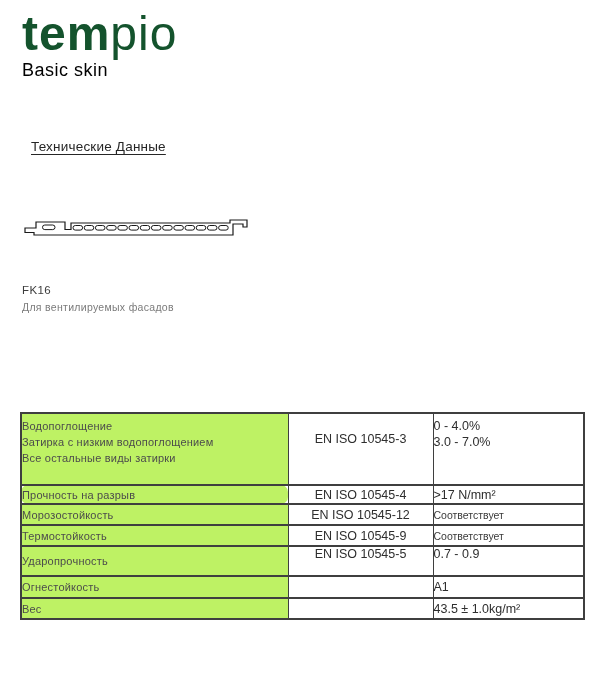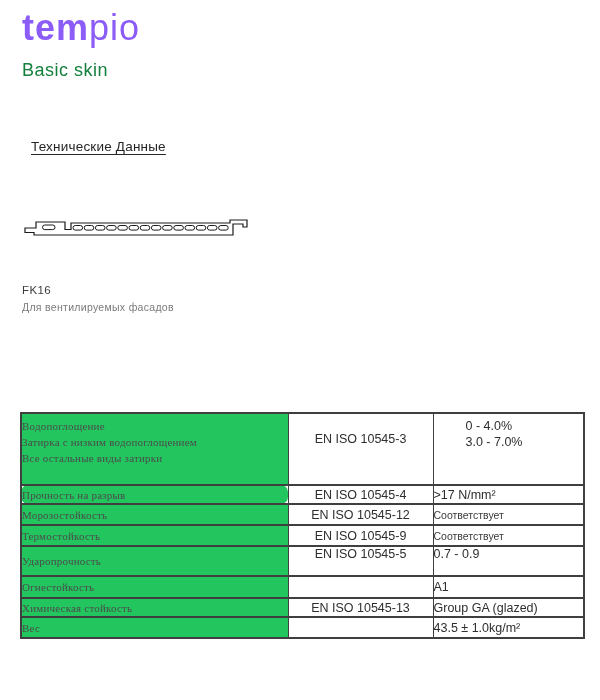--- a/index.html
+++ b/index.html
@@ -1,55 +1,55 @@
 <!DOCTYPE html>
 <html><head>
 <meta charset="utf-8">
 <style>
   html,body { margin:0; padding:0; }
   body {
     width:600px; height:700px; background:#ffffff; position:relative;
     font-family:"Liberation Sans","DejaVu Sans",sans-serif; color:#222;
     overflow:hidden;
   }
-  .logo { position:absolute; left:22px; top:8px; font-size:36px; line-height:1.1;
-          letter-spacing:1px; color:#8b5cf6; }
+  .logo { position:absolute; left:22px; top:8px; font-size:48px; line-height:1.1;
+          letter-spacing:1px; color:#14532d; }
   .logo .bold  { font-weight:800; }
   .logo .light { font-weight:400; }
   .product-name { position:absolute; left:22px; top:60px; font-size:18px;
-                  letter-spacing:.5px; color:#15803d; }
+                  letter-spacing:.5px; color:#000000; }
   .section-title { position:absolute; left:31px; top:139px; font-size:13.5px;
                    color:#262626; text-decoration:underline; text-underline-offset:3px;
                    letter-spacing:.2px; }
   .drawing { position:absolute; left:24px; top:219px; width:224px; height:20px; }
   .product-code { position:absolute; left:22px; top:284px; font-size:11.5px;
                   letter-spacing:.4px; color:#3d3d3d; }
   .product-desc { position:absolute; left:22px; top:301px; font-size:10.5px;
                   letter-spacing:.3px; color:#7b7b7b; }
 
   table.spec { position:absolute; left:20px; top:412px; width:563px;
                border-collapse:collapse; table-layout:fixed;
                border:2px solid #3f3f3f; }
   table.spec td { border-left:1px solid #3f3f3f; border-right:1px solid #3f3f3f;
                   border-top:2px solid #3f3f3f; border-bottom:2px solid #3f3f3f;
                   vertical-align:middle; padding:0; }
-  td.label-cell { background:#22c55e; color:#4c4c4c; font-size:11px;
-                  padding-left:15px; letter-spacing:.2px;font-family:Liberation Serif, serif; }
+  td.label-cell { background:#bef264; color:#4c4c4c; font-size:11px;
+                  padding-left:15px; letter-spacing:.2px; }
   td.std-cell  { text-align:center; font-size:12.5px; color:#2e2e2e; }
   td.val-cell  { font-size:12.5px; color:#2e2e2e; padding-left:29px; }
   td.val-small { font-size:10.5px; color:#3a3a3a;border-radius:9px; }
   .va-top { vertical-align:top !important; padding-top:3px; }
   .lbl-line, .val-line { line-height:16px; }
   tr.r1 td { height:52px; }  tr.r2 td { height:17px;border-radius:7px; }  tr.r3 td { height:19px;margin-left:48px; }
   tr.r4 td { height:19px; }  tr.r5 td { height:28px;margin-left:36px; }  tr.r6 td { height:20px; }
   tr.r7 td { height:17px; }  tr.r8 td { height:17px; }  tr.r9 td { height:18px; }
   tr.r10 td { height:19px; }
   tr.r1 td.label-cell { padding-top:4px; }
   tr.r1 td.std-cell   { padding-top:18px; }
-  tr.r1 td.val-cell   { padding-top:4px;padding-left:32px; }
+  tr.r1 td.val-cell   { padding-top:4px; }
 </style>
 </head>
 <body>
 
 <div class="logo">
   <span class="bold">tem</span><span class="light">pio</span>
 </div>
 
 <div class="product-name">Basic skin</div>
 
@@ -117,24 +117,19 @@
     <tr class="r5">
       <td class="label-cell">Ударопрочность</td>
       <td class="std-cell va-top">EN ISO 10545-5</td>
       <td class="val-cell va-top">0.7 - 0.9</td>
     </tr>
     <tr class="r6">
       <td class="label-cell">Огнестойкость</td>
       <td class="std-cell"></td>
       <td class="val-cell">A1</td>
     </tr>
-    <tr class="r8">
-      <td class="label-cell">Химическая стойкость</td>
-      <td class="std-cell">EN ISO 10545-13</td>
-      <td class="val-cell">Group GA (glazed)</td>
-    </tr>
     <tr class="r10">
       <td class="label-cell">Вес</td>
       <td class="std-cell"></td>
       <td class="val-cell">43.5 ± 1.0kg/m²</td>
     </tr>
   </tbody>
 </table>
 
 </body></html>

